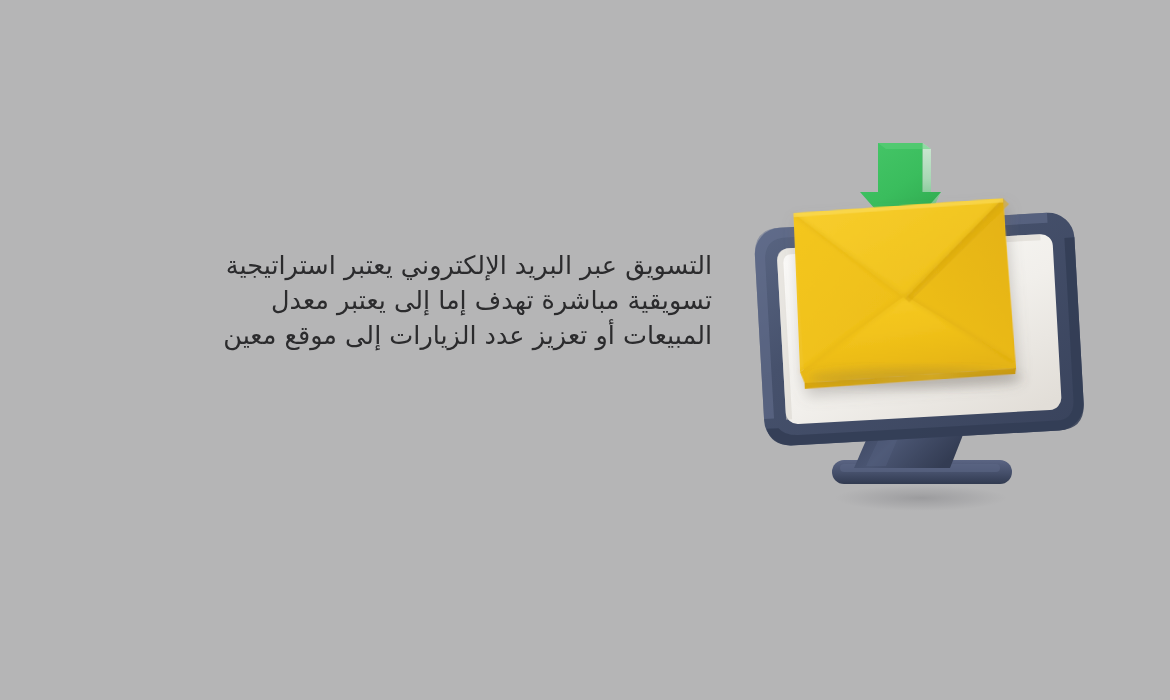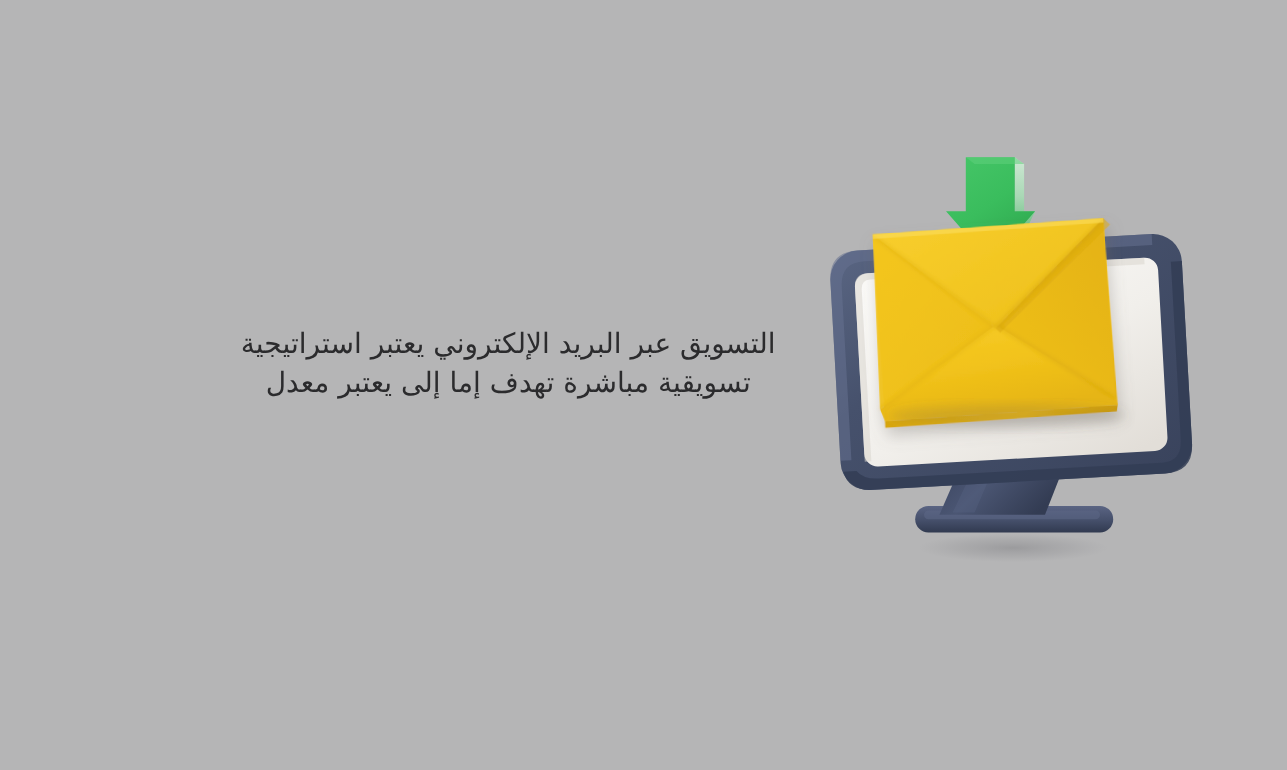--- a/index.html
+++ b/index.html
@@ -21,31 +21,30 @@
     background: #b5b5b6;
     overflow: hidden;
   }
 
   
   #headline {
     position: absolute;
     right: 458px;              
     top: 248px;
     width: 500px;
-    text-align: center;
+    text-align: right;
     direction: rtl;
     unicode-bidi: bidi-override;
     color: #2b2b2d;
     font-size: 25.5px;
     line-height: 35px;
     font-weight: 400;
     letter-spacing: 0px;
     white-space: nowrap;
     font-family: "DejaVu Sans", "Liberation Sans", sans-serif;
-    margin-top: 48px;
   }
   #headline .hl-line {
     display: block;
     white-space: nowrap;
   }
 
   
   #illustration {
     position: absolute;
     left: 736px;
@@ -61,20 +60,21 @@
   }
 </style>
 </head>
 <body>
 
 <div id="stage" style="background: rgb(181, 181, 182);">
 
   <div id="headline" style="color: rgb(43, 43, 45);">
     <span class="hl-line">التسويق عبر البريد الإلكتروني يعتبر استراتيجية</span>
     <span class="hl-line">تسويقية مباشرة تهدف إما إلى يعتبر معدل</span>
+    <span class="hl-line">المبيعات أو تعزيز عدد الزيارات إلى موقع معين</span>
   </div>
 
   <div id="illustration">
     <svg viewBox="0 0 360 400" xmlns="http://www.w3.org/2000/svg" aria-hidden="true">
       <defs>
 
         <linearGradient id="frameGrad" x1="0" y1="0" x2="1" y2="1">
           <stop offset="0%" stop-color="#5a6683"></stop>
           <stop offset="35%" stop-color="#46516c"></stop>
           <stop offset="100%" stop-color="#39435c"></stop>

